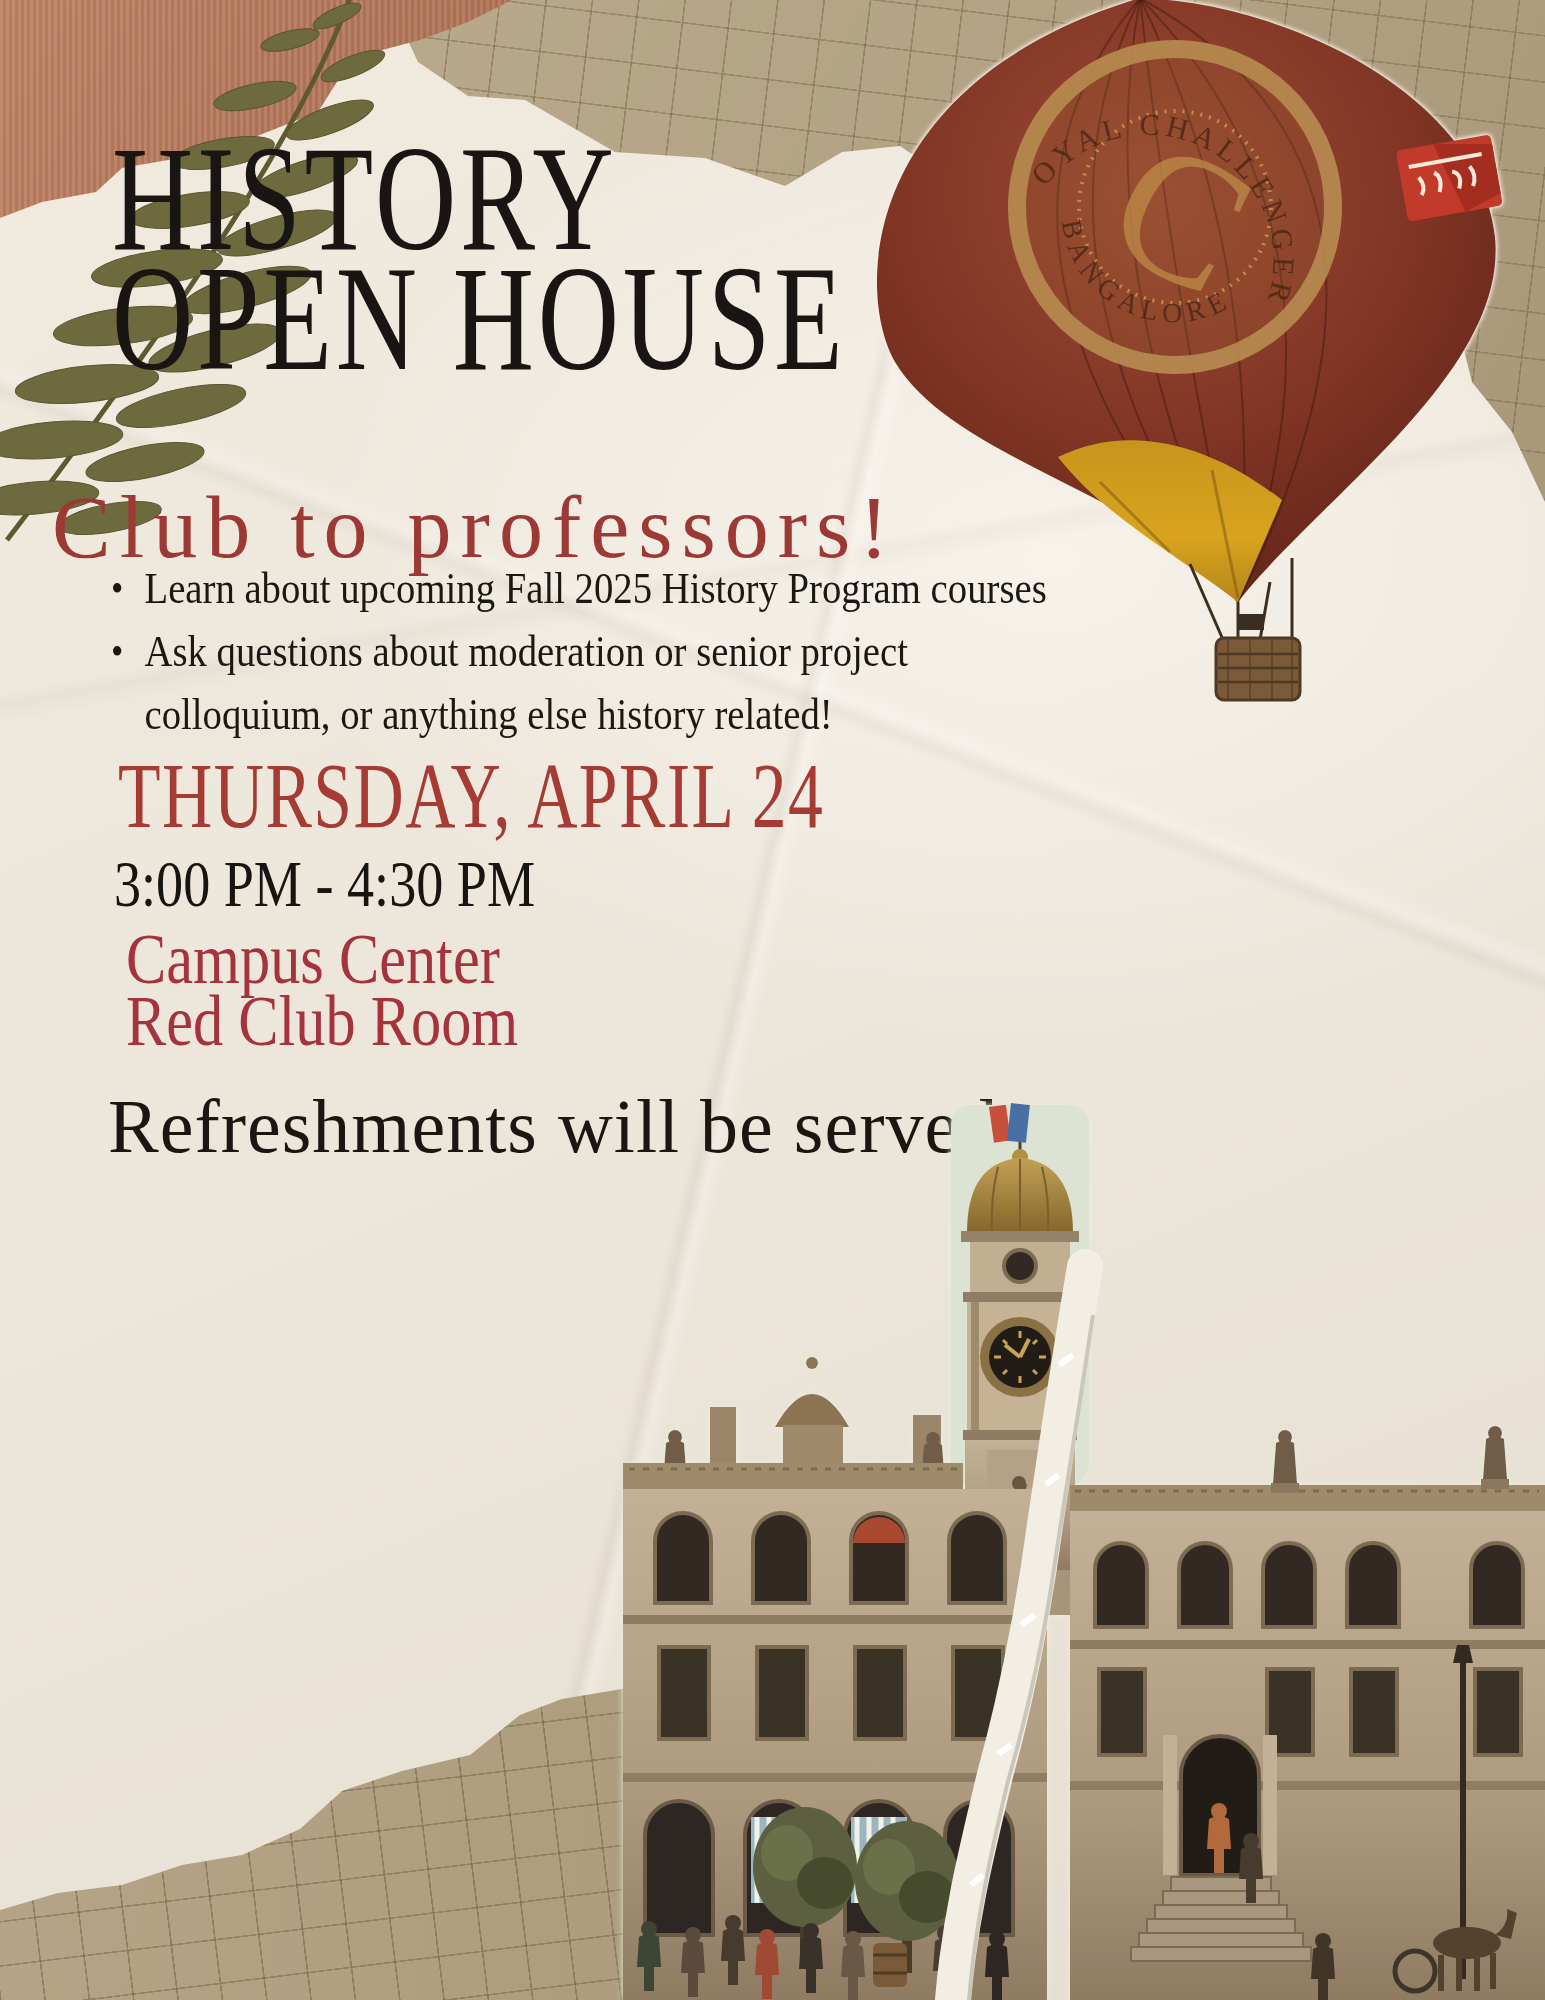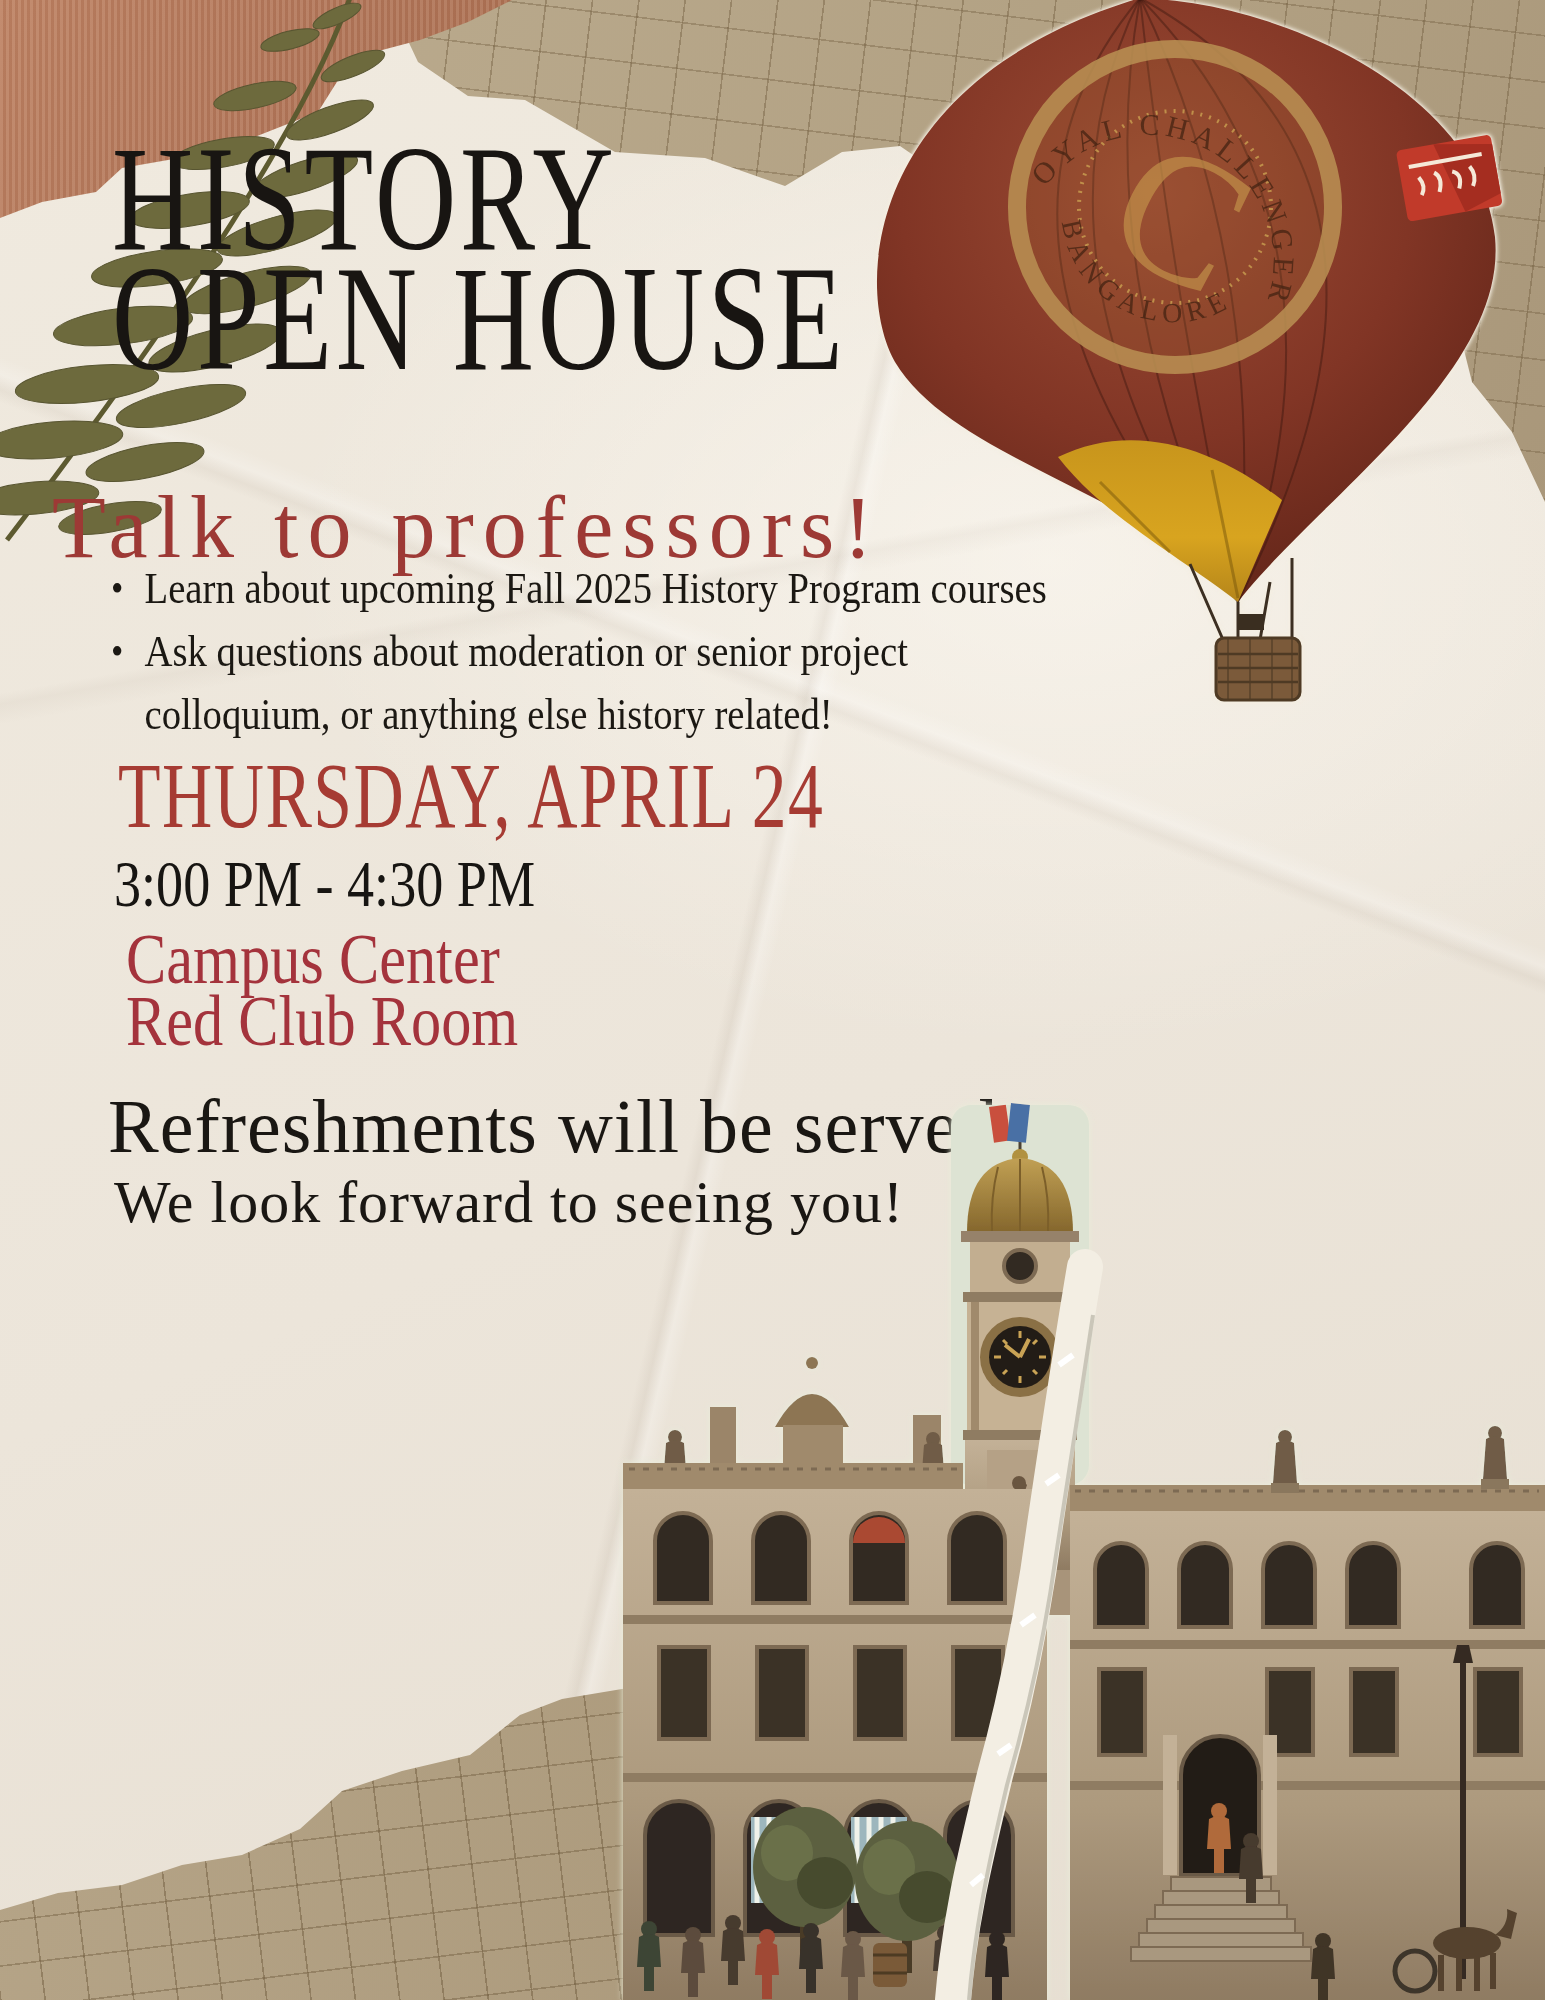--- a/index.html
+++ b/index.html
@@ -162,42 +162,41 @@
       <path d="M378 662 h80 M378 676 h80 M378 690 h80" stroke="#4e3a24" stroke-width="2.5"></path>
       <path d="M388 646 v62 M410 646 v62 M432 646 v62 M452 646 v62" stroke="rgba(78,58,36,.6)" stroke-width="2"></path>
     </g>
   </svg>
 
   <h1 class="txt title" style="margin:0;font-weight:400;">
     <span class="line">HISTORY</span>
     <span class="line">OPEN HOUSE</span>
   </h1>
 
-  <div class="txt talk">Talk to professors!</div>
+  <div class="txt talk">Club to professors!</div>
 
   <ul class="txt bullets">
     <li>
       <span class="bl"> Learn about upcoming Fall 2025 History Program courses</span>
     </li>
     <li>
       <span class="bl">Ask questions about moderation or senior project</span>
       <span class="bl">colloquium, or anything else history related!</span>
     </li>
   </ul>
 
   <div class="txt date">THURSDAY, APRIL 24</div>
   <div class="txt time">3:00 PM - 4:30 PM</div>
 
   <div class="txt location">
     <span>Campus Center</span>
     <span>Red Club Room</span>
   </div>
 
   <div class="txt refresh">Refreshments will be served</div>
-  <div class="txt welook">We look forward to seeing you!</div>
 
   <svg class="building" viewBox="0 0 930 945">
     <defs>
       <linearGradient id="wall" x1="0" y1="0" x2="0" y2="1">
         <stop offset="0%" stop-color="#c3b197"></stop>
         <stop offset="60%" stop-color="#ad9a7e"></stop>
         <stop offset="100%" stop-color="#8f7b62"></stop>
       </linearGradient>
       <linearGradient id="dome" x1="0" y1="0" x2="0" y2="1">
         <stop offset="0%" stop-color="#c1a054"></stop>

